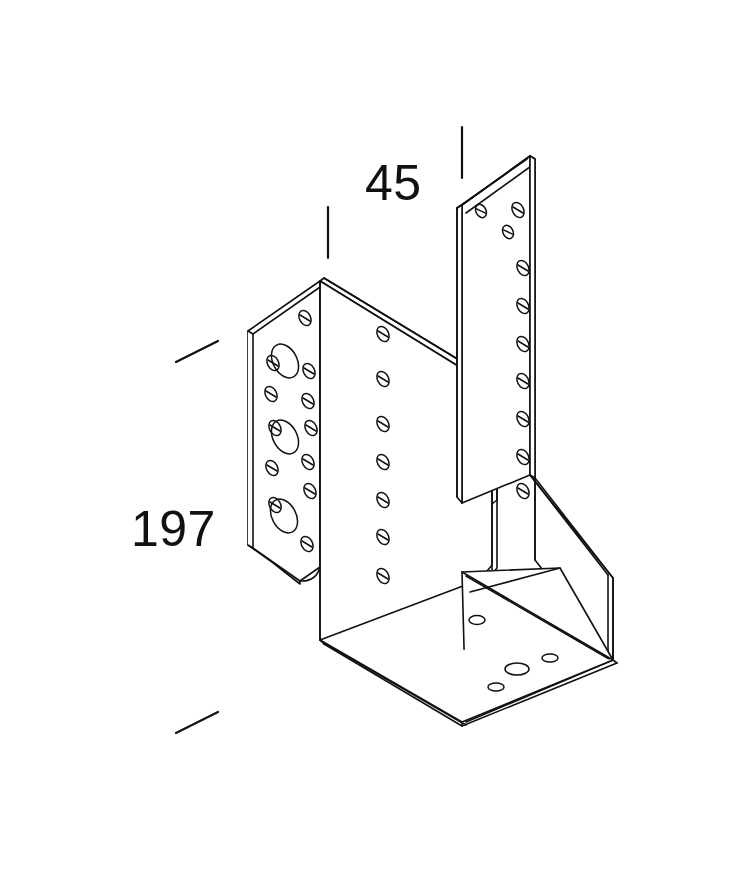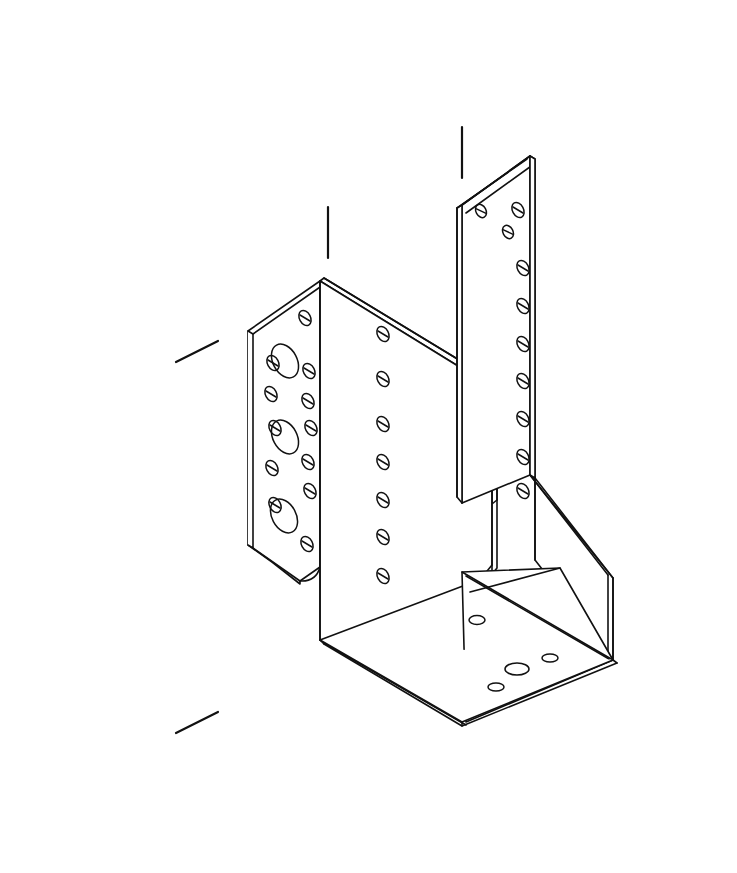--- a/index.html
+++ b/index.html
@@ -211,15 +211,17 @@
       <g stroke-width="2.2">
         <line x1="176" y1="362" x2="218" y2="341"></line>
         <line x1="176" y1="733" x2="218" y2="712"></line>
         <line x1="328" y1="207" x2="328" y2="258"></line>
         <line x1="462" y1="127" x2="462" y2="178"></line>
       </g>
 
     </g>
   </svg>
 
-
+  <div class="dim-text" id="dim-height-value">197</div>
+
+  <div class="dim-text" id="dim-width-value">45</div>
 
 </div>
 
 </body></html>

